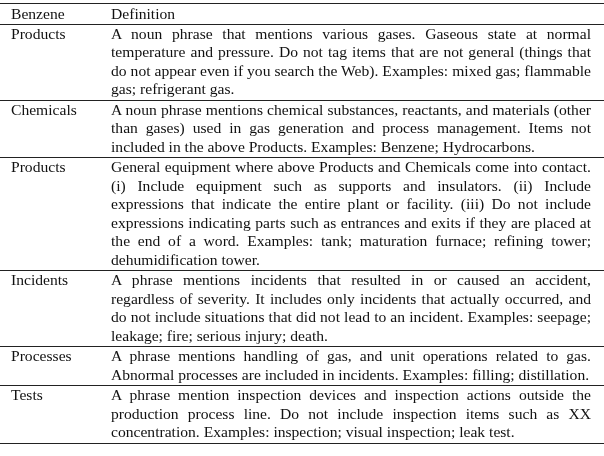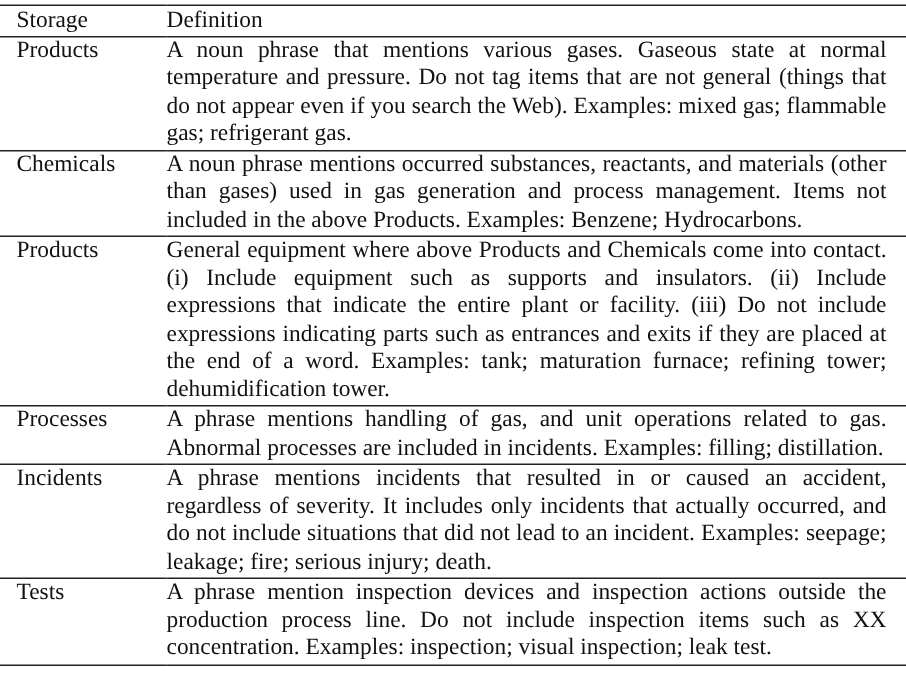--- a/index.html
+++ b/index.html
@@ -59,43 +59,43 @@
       padding-top: 0px;
       padding-bottom: 1px;
     }
   </style>
 </head>
 <body>
 
 <table>
   <thead>
     <tr>
-      <th class="col-entity">Storage</th>
+      <th class="col-entity">Benzene</th>
       <th class="col-def">Definition</th>
     </tr>
   </thead>
   <tbody>
     <tr>
       <td class="col-entity">Products</td>
       <td class="col-def">A noun phrase that mentions various gases.  Gaseous state at normal temperature and pressure. Do not tag items that are not general (things that do not appear even if you search the Web). Examples: mixed gas; flammable gas; refrigerant gas.</td>
     </tr>
     <tr>
       <td class="col-entity">Chemicals</td>
-      <td class="col-def">A noun phrase mentions occurred substances, reactants, and materials (other than gases) used in gas generation and process management. Items not included in the above Products. Examples: Benzene; Hydrocarbons.</td>
+      <td class="col-def">A noun phrase mentions chemical substances, reactants, and materials (other than gases) used in gas generation and process management. Items not included in the above Products. Examples: Benzene; Hydrocarbons.</td>
     </tr>
     <tr>
       <td class="col-entity">Products</td>
       <td class="col-def">General equipment where above Products and Chemicals come into contact. (i) Include equipment such as supports and insulators. (ii) Include expressions that indicate the entire plant or facility. (iii) Do not include expressions indicating parts such as entrances and exits if they are placed at the end of a word. Examples: tank; maturation furnace; refining tower; dehumidification tower.</td>
     </tr>
     <tr>
+      <td class="col-entity">Incidents</td>
+      <td class="col-def">A phrase mentions incidents that resulted in or caused an accident, regardless of severity. It includes only incidents that actually occurred, and do not include situations that did not lead to an incident. Examples: seepage; leakage; fire; serious injury; death.</td>
+    </tr>
+    <tr>
       <td class="col-entity">Processes</td>
       <td class="col-def">A phrase mentions handling of gas, and unit operations related to gas. Abnormal processes are included in incidents. Examples: filling; distillation.</td>
-    </tr>
-    <tr>
-      <td class="col-entity">Incidents</td>
-      <td class="col-def">A phrase mentions incidents that resulted in or caused an accident, regardless of severity. It includes only incidents that actually occurred, and do not include situations that did not lead to an incident. Examples: seepage; leakage; fire; serious injury; death.</td>
     </tr>
     <tr>
       <td class="col-entity">Tests</td>
       <td class="col-def">A phrase mention inspection devices and inspection actions outside the production process line.  Do not include inspection items such as XX concentration. Examples: inspection; visual inspection; leak test.</td>
     </tr>
   </tbody>
 </table>
 
 </body></html>

